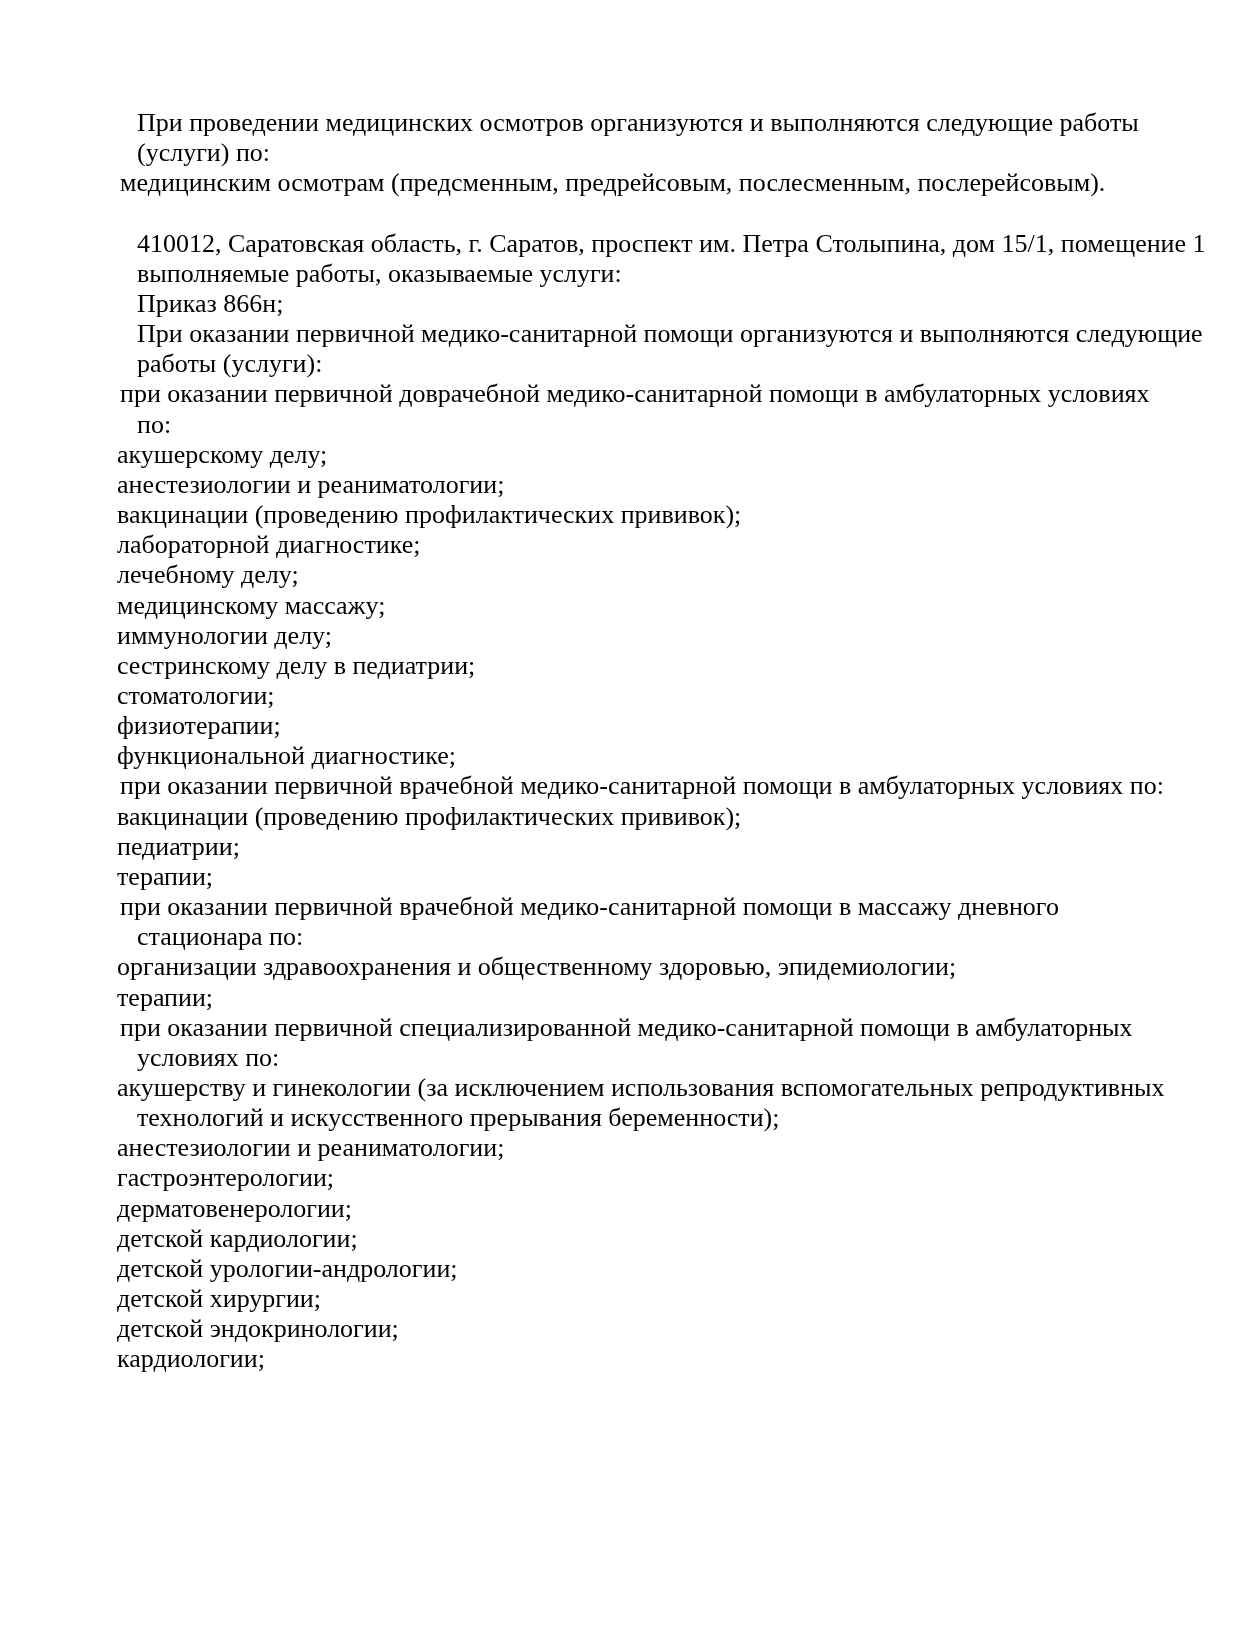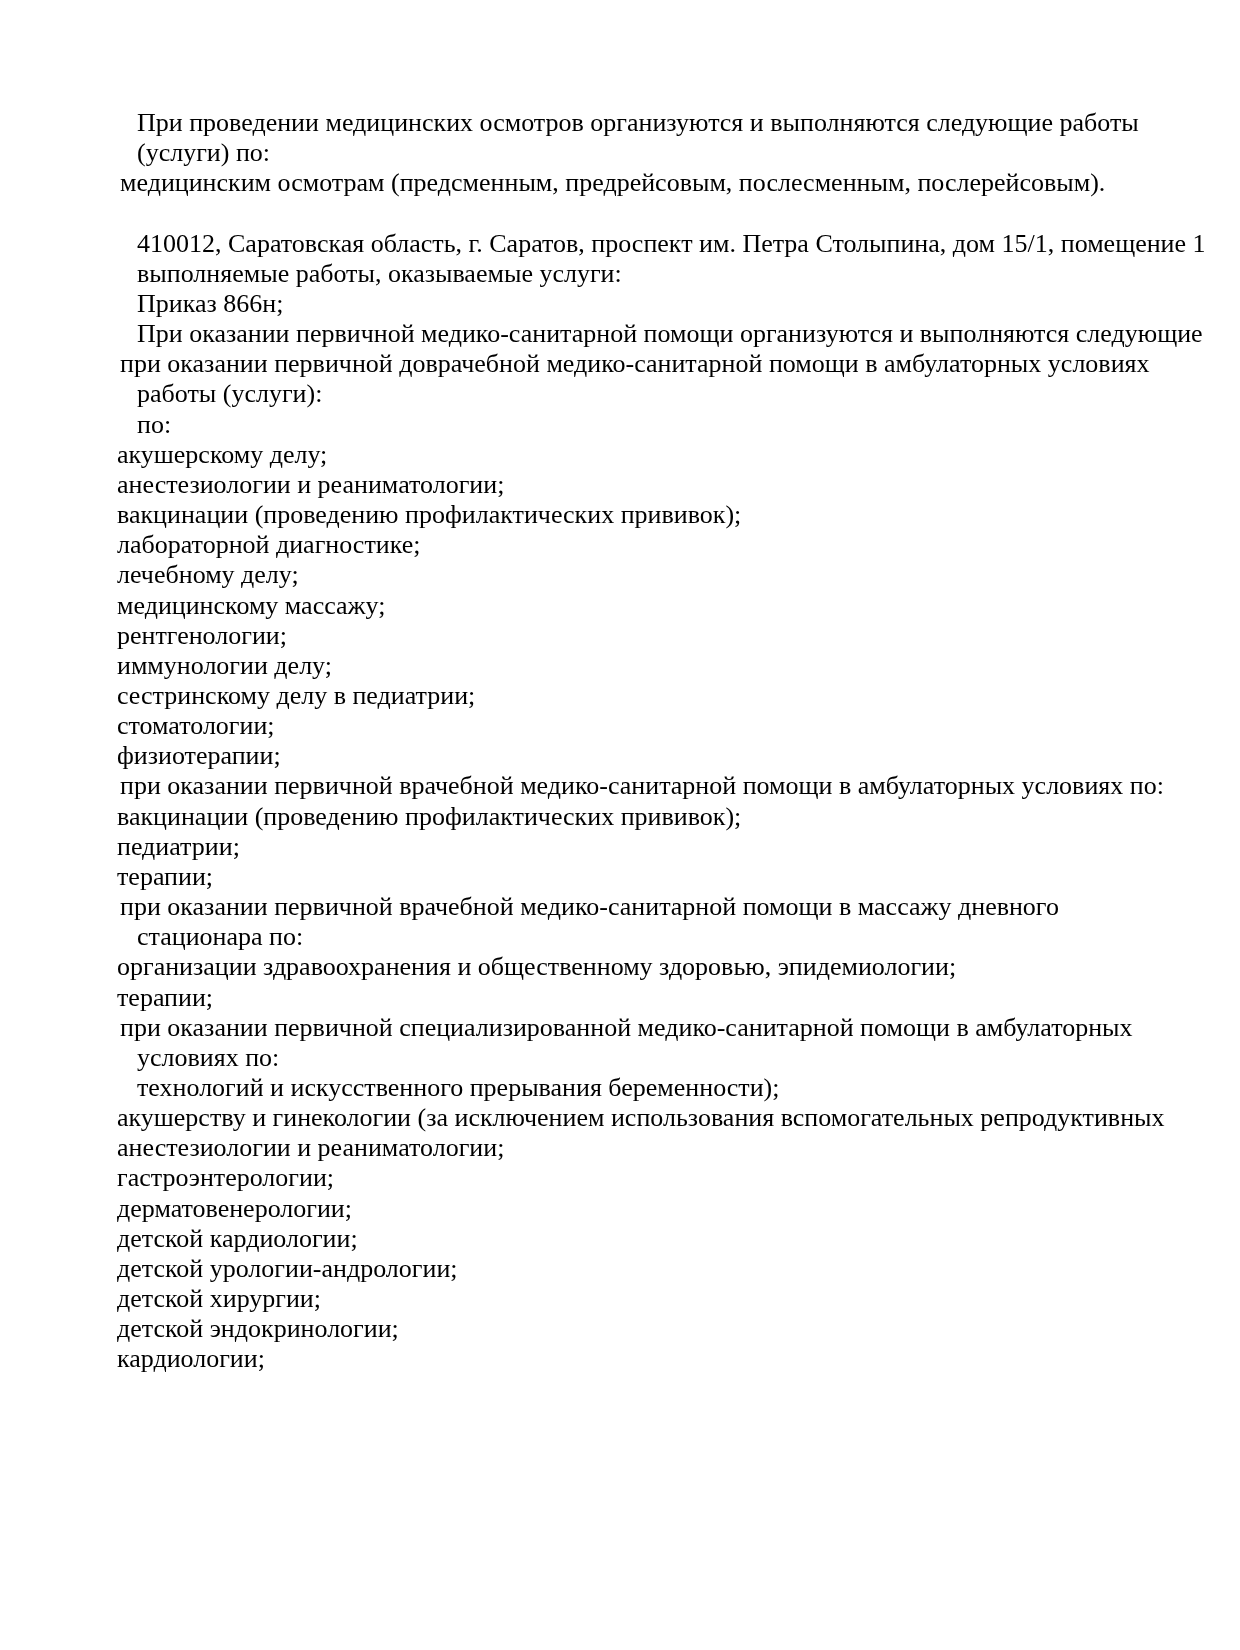--- a/index.html
+++ b/index.html
@@ -39,46 +39,46 @@
 <div class="page">
   <div class="content">
       <div class="line indent-0">При проведении медицинских осмотров организуются и выполняются следующие работы</div>
       <div class="line indent-0">(услуги) по:</div>
       <div class="line indent-1">медицинским осмотрам (предсменным, предрейсовым, послесменным, послерейсовым).</div>
       <div class="line indent-0">&nbsp;</div>
       <div class="line indent-0">410012, Саратовская область, г. Саратов, проспект им. Петра Столыпина, дом 15/1, помещение 1</div>
       <div class="line indent-0">выполняемые работы, оказываемые услуги:</div>
       <div class="line indent-0">Приказ 866н;</div>
       <div class="line indent-0">При оказании первичной медико-санитарной помощи организуются и выполняются следующие</div>
+      <div class="line indent-0">работы (услуги):</div>
       <div class="line indent-1">при оказании первичной доврачебной медико-санитарной помощи в амбулаторных условиях</div>
-      <div class="line indent-0">работы (услуги):</div>
       <div class="line indent-0">по:</div>
       <div class="line indent-2">акушерскому делу;</div>
       <div class="line indent-2">анестезиологии и реаниматологии;</div>
       <div class="line indent-2">вакцинации (проведению профилактических прививок);</div>
       <div class="line indent-2">лабораторной диагностике;</div>
       <div class="line indent-2">лечебному делу;</div>
       <div class="line indent-2">медицинскому массажу;</div>
-      <div class="line indent-2">рентгенологии;</div>
       <div class="line indent-2">иммунологии делу;</div>
       <div class="line indent-2">сестринскому делу в педиатрии;</div>
       <div class="line indent-2">стоматологии;</div>
       <div class="line indent-2">физиотерапии;</div>
+      <div class="line indent-2">функциональной диагностике;</div>
       <div class="line indent-1">при оказании первичной врачебной медико-санитарной помощи в амбулаторных условиях по:</div>
       <div class="line indent-2">вакцинации (проведению профилактических прививок);</div>
       <div class="line indent-2">педиатрии;</div>
       <div class="line indent-2">терапии;</div>
       <div class="line indent-1">при оказании первичной врачебной медико-санитарной помощи в массажу дневного</div>
       <div class="line indent-0">стационара по:</div>
       <div class="line indent-2">организации здравоохранения и общественному здоровью, эпидемиологии;</div>
       <div class="line indent-2">терапии;</div>
       <div class="line indent-1">при оказании первичной специализированной медико-санитарной помощи в амбулаторных</div>
       <div class="line indent-0">условиях по:</div>
+      <div class="line indent-2">акушерству и гинекологии (за исключением использования вспомогательных репродуктивных</div>
       <div class="line indent-0">технологий и искусственного прерывания беременности);</div>
-      <div class="line indent-2">акушерству и гинекологии (за исключением использования вспомогательных репродуктивных</div>
       <div class="line indent-2">анестезиологии и реаниматологии;</div>
       <div class="line indent-2">гастроэнтерологии;</div>
       <div class="line indent-2">дерматовенерологии;</div>
       <div class="line indent-2">детской кардиологии;</div>
       <div class="line indent-2">детской урологии-андрологии;</div>
       <div class="line indent-2">детской хирургии;</div>
       <div class="line indent-2">детской эндокринологии;</div>
       <div class="line indent-2">кардиологии;</div>
     </div>
 </div>

